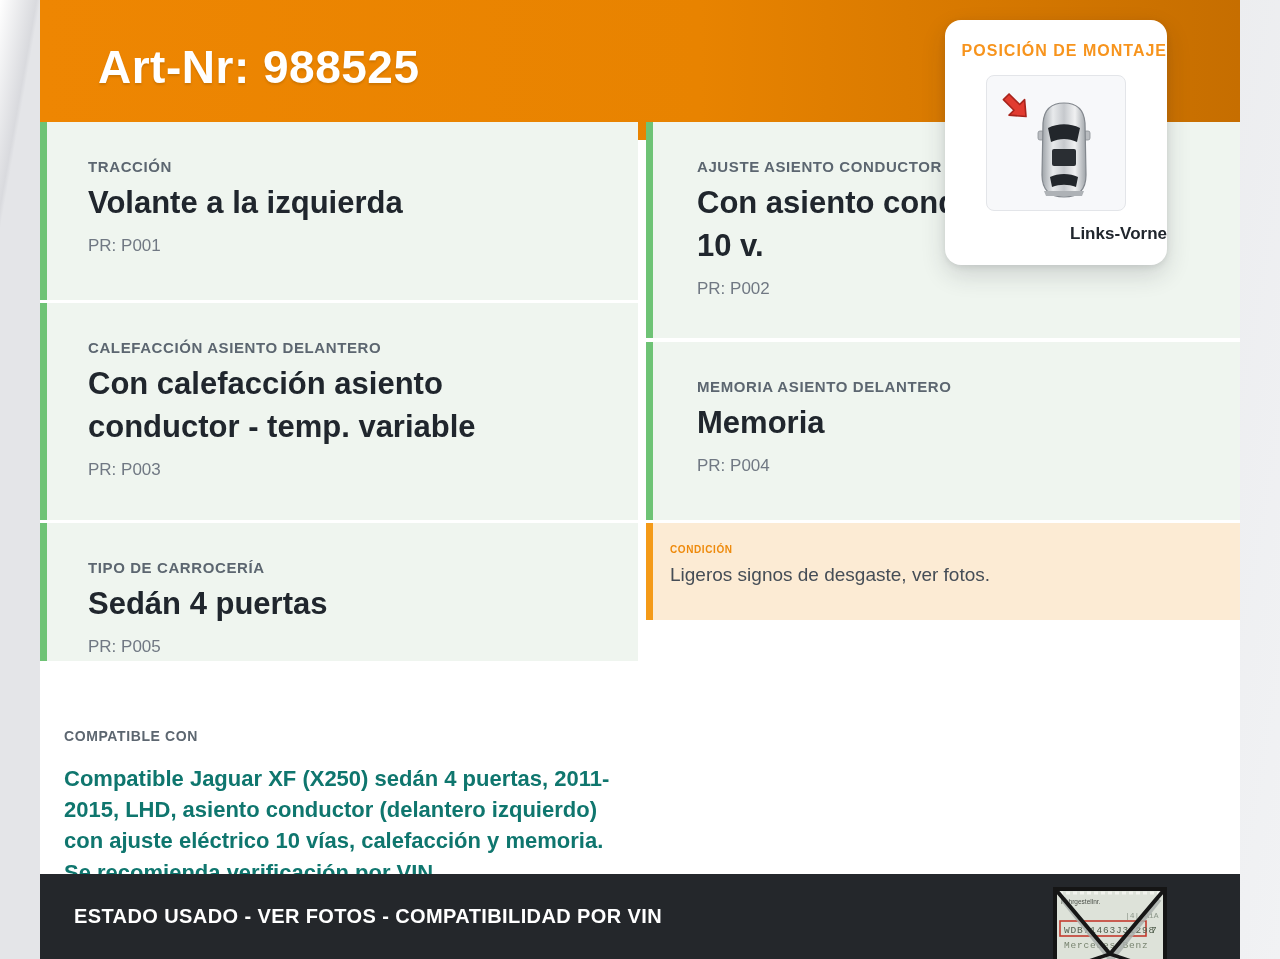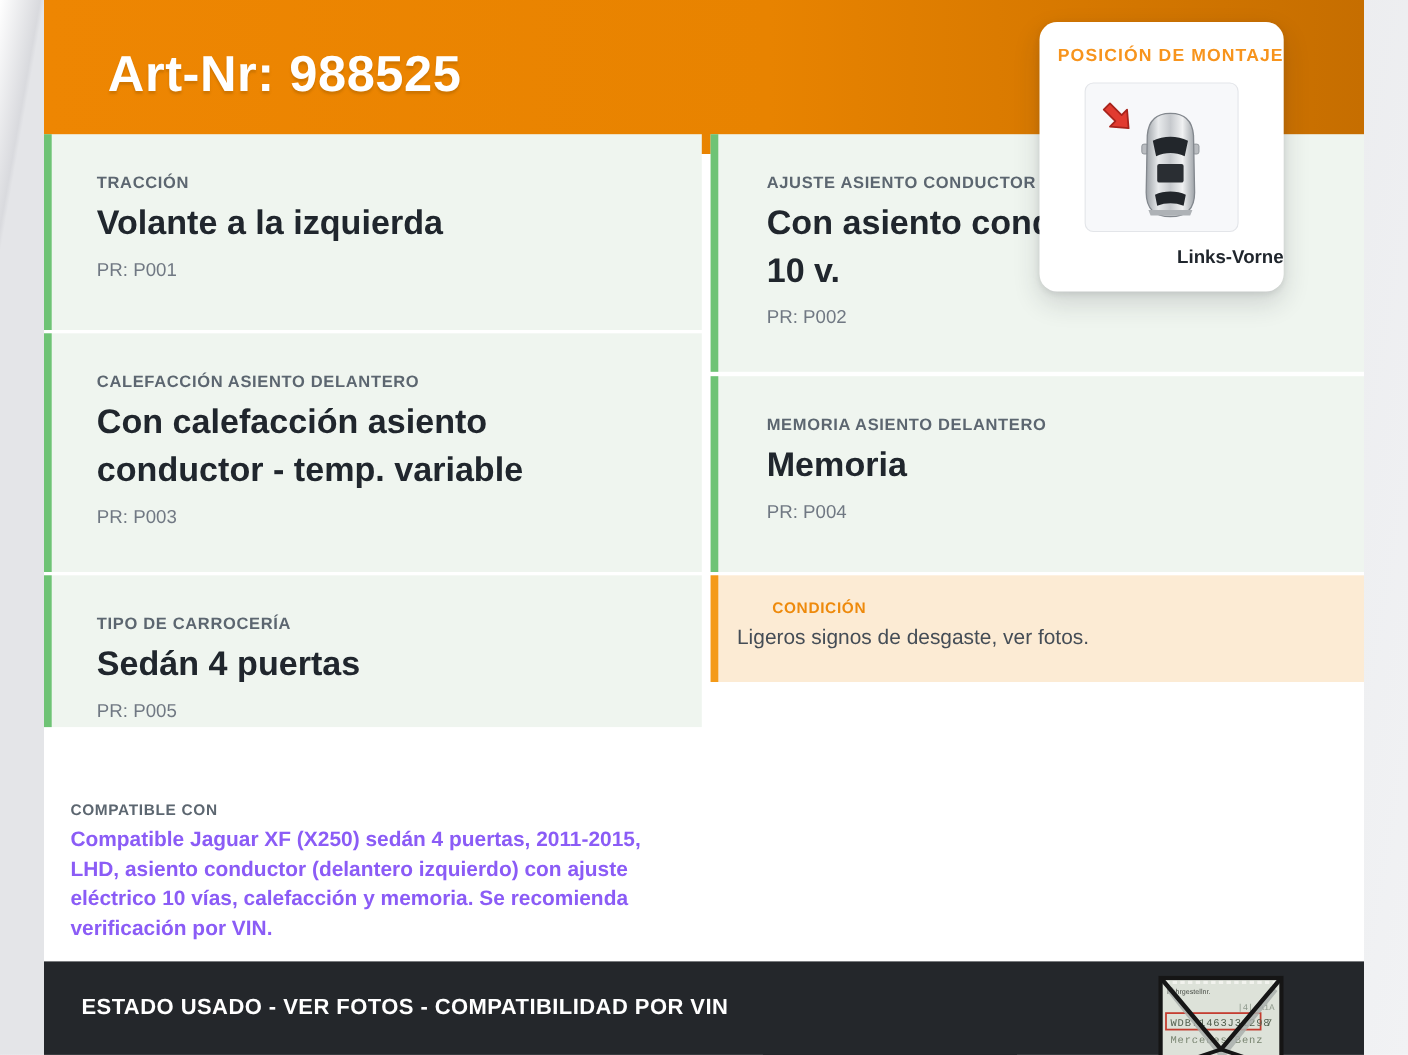--- a/index.html
+++ b/index.html
@@ -36,27 +36,27 @@
   #card-tipo        { left:0;   top:523px; width:598px; height:138px; }
   #card-ajuste      { left:606px; top:122px; width:594px; height:216px; }
   #card-ajuste.card.green, #card-memoria.card.green { padding-left:44px; }
   #card-memoria     { left:606px; top:342px; width:594px; height:178px; }
 
   
   #card-condicion {
     left:606px; top:523px; width:594px; height:97px;
     background:#FCEBD4; border-left:7px solid #F49A18; padding:21px 24px 0 17px;
   }
-  .cond-lbl { font-size:14px; font-weight:700; color:#EE8A0C; letter-spacing:.6px;margin-left:32px; }
+  .cond-lbl { font-size:10px; font-weight:700; color:#EE8A0C; letter-spacing:.6px; }
   .cond-txt { font-size:19px; font-weight:500; color:#454D56; margin-top:9px; }
 
   
   #card-compatible { left:0; top:706px; width:598px; height:164px; background:#ffffff; padding:22px 26px 0 24px; }
   .comp-lbl { font-size:14px; font-weight:700; color:#5C6670; letter-spacing:.6px; }
-  .comp-txt { font-size:19px; font-weight:700; color:#8b5cf6; line-height:1.42; margin-top:7px; max-width:552px; }
+  .comp-txt { font-size:22px; font-weight:700; color:#0f766e; line-height:1.42; margin-top:19px; max-width:552px; }
 
   
   .footer {
     position:absolute; left:0; top:874px; width:1200px; height:85px;
     background:#24272B; display:flex; align-items:center;
   }
   .footer .ftxt { margin-left:34px; font-size:20px; font-weight:700; color:#ffffff; letter-spacing:.4px; }
 
   
   .mount-card {

